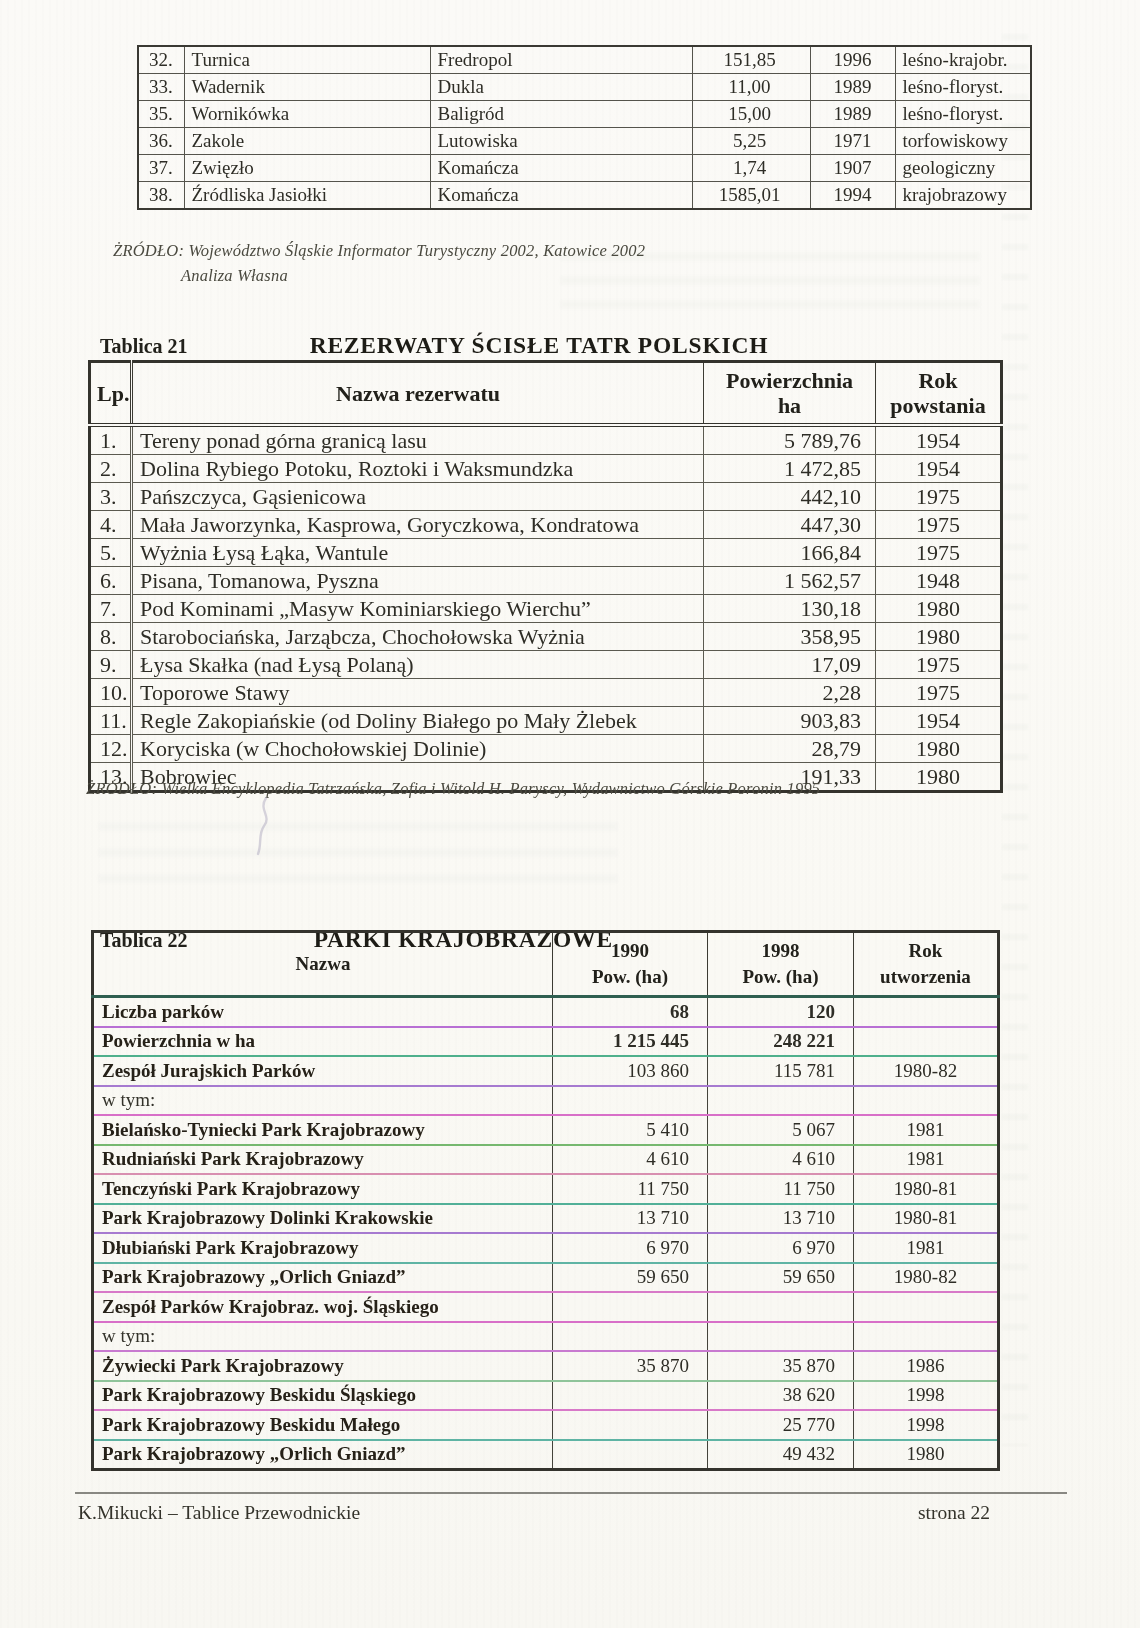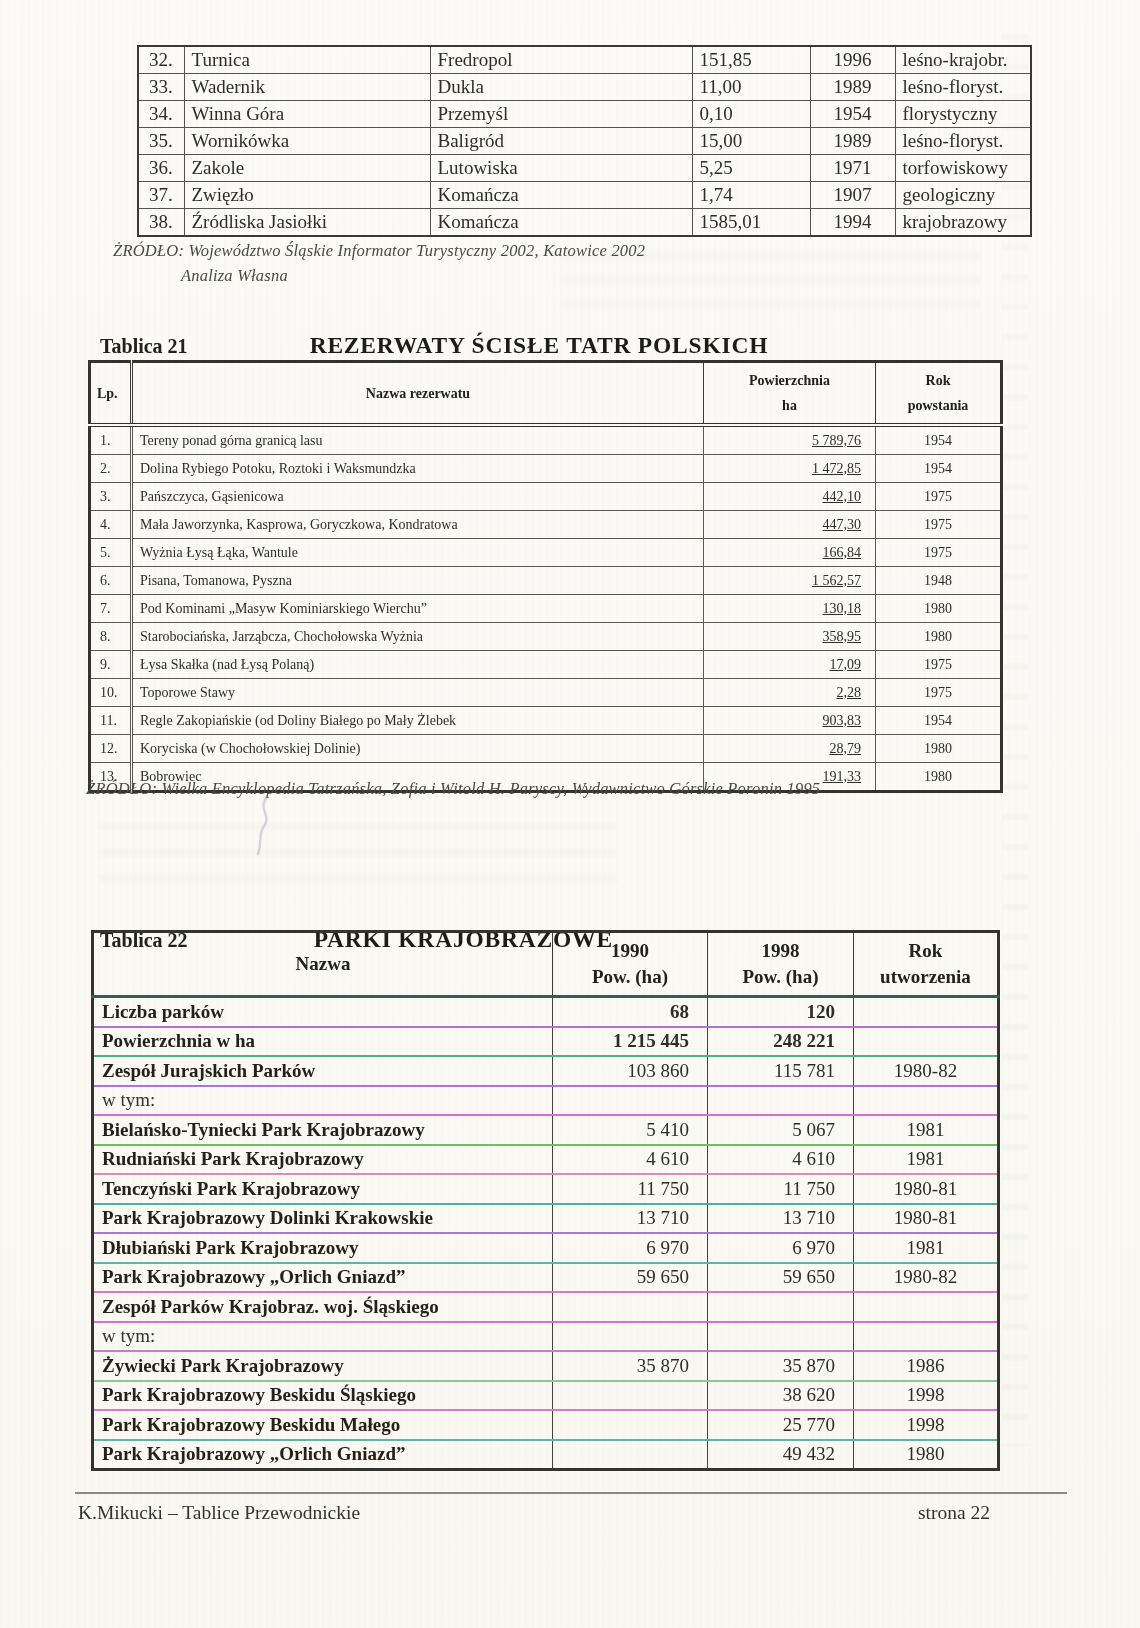--- a/index.html
+++ b/index.html
@@ -26,21 +26,21 @@
     border:2.5px solid #3a3933;
     font-size:19px;
     margin-left:40px;
   }
   .t-top td{
     border:1.4px solid #55544c;
     height:26px;padding:0 7px;
     color:#2e2d26;
   }
   .t-top td.c-no{text-align:left;padding-left:10px;}
-  .t-top td.c-area{text-align:left;padding-right:10px;}
+  .t-top td.c-area{text-align:center;padding-right:10px;}
   .t-top td.c-year{text-align:center;}
   
   .source{
     position:absolute;
     font-style:italic;
     font-size:16.5px;
     color:#4a493f;
     letter-spacing:.2px;
   }
   .src-top{left:113px;top:238px;line-height:25px;}
@@ -51,36 +51,36 @@
   .cap-label{font-weight:bold;font-size:20px;color:#22211b;}
   .cap-title{font-weight:bold;font-size:23.5px;color:#1d1c16;letter-spacing:.8px;}
   .c21{top:332px;}
   .c21 .cap-title{margin-left:118px;}
   .c22{top:926px;}
   .c22 .cap-title{margin-left:122px;}
   
   .t21{
     position:absolute;left:88px;top:360px;width:912px;
     border:3px solid #34332d;
-    font-size:14px;
+    font-size:22px;
   }
   .t21 th{
     border:1.6px solid #3c3b33;
     border-bottom:4px double #34332d;
     font-weight:bold;color:#22211b;
     height:58px;line-height:25px;
     text-align:center;vertical-align:middle;
   }
   .t21 th.h-lp{text-align:left;padding-left:6px;border-right:3px double #3c3b33;}
   .t21 td{
     border:1.3px solid #5b5a50;
     height:27px;padding:0 7px;color:#2e2d26;
   }
   .t21 td.c-lp{padding-left:9px;border-right:3px double #5b5a50;}
-  .t21 td.c-area{text-align:right;padding-right:14px;text-decoration:underline;}
+  .t21 td.c-area{text-align:right;padding-right:14px;}
   .t21 td.c-year{text-align:center;}
   
   .t22{
     position:absolute;left:91px;top:930px;width:906px;
     border:3px solid #34332d;
     font-size:19px;
   }
   .t22 th{
     border:1.6px solid #3c3b33;
     border-bottom:3px solid #2f5f50;
@@ -152,28 +152,20 @@
           <td class="c-year">1996</td>
           <td class="c-type">leśno-krajobr.</td>
         </tr>
         <tr>
           <td class="c-no">33.</td>
           <td class="c-name">Wadernik</td>
           <td class="c-place">Dukla</td>
           <td class="c-area">11,00</td>
           <td class="c-year">1989</td>
           <td class="c-type">leśno-floryst.</td>
-        </tr>
-        <tr>
-          <td class="c-no">34.</td>
-          <td class="c-name">Winna Góra</td>
-          <td class="c-place">Przemyśl</td>
-          <td class="c-area">0,10</td>
-          <td class="c-year">1954</td>
-          <td class="c-type">florystyczny</td>
         </tr>
         <tr>
           <td class="c-no">35.</td>
           <td class="c-name">Wornikówka</td>
           <td class="c-place">Baligród</td>
           <td class="c-area">15,00</td>
           <td class="c-year">1989</td>
           <td class="c-type">leśno-floryst.</td>
         </tr>
         <tr>

